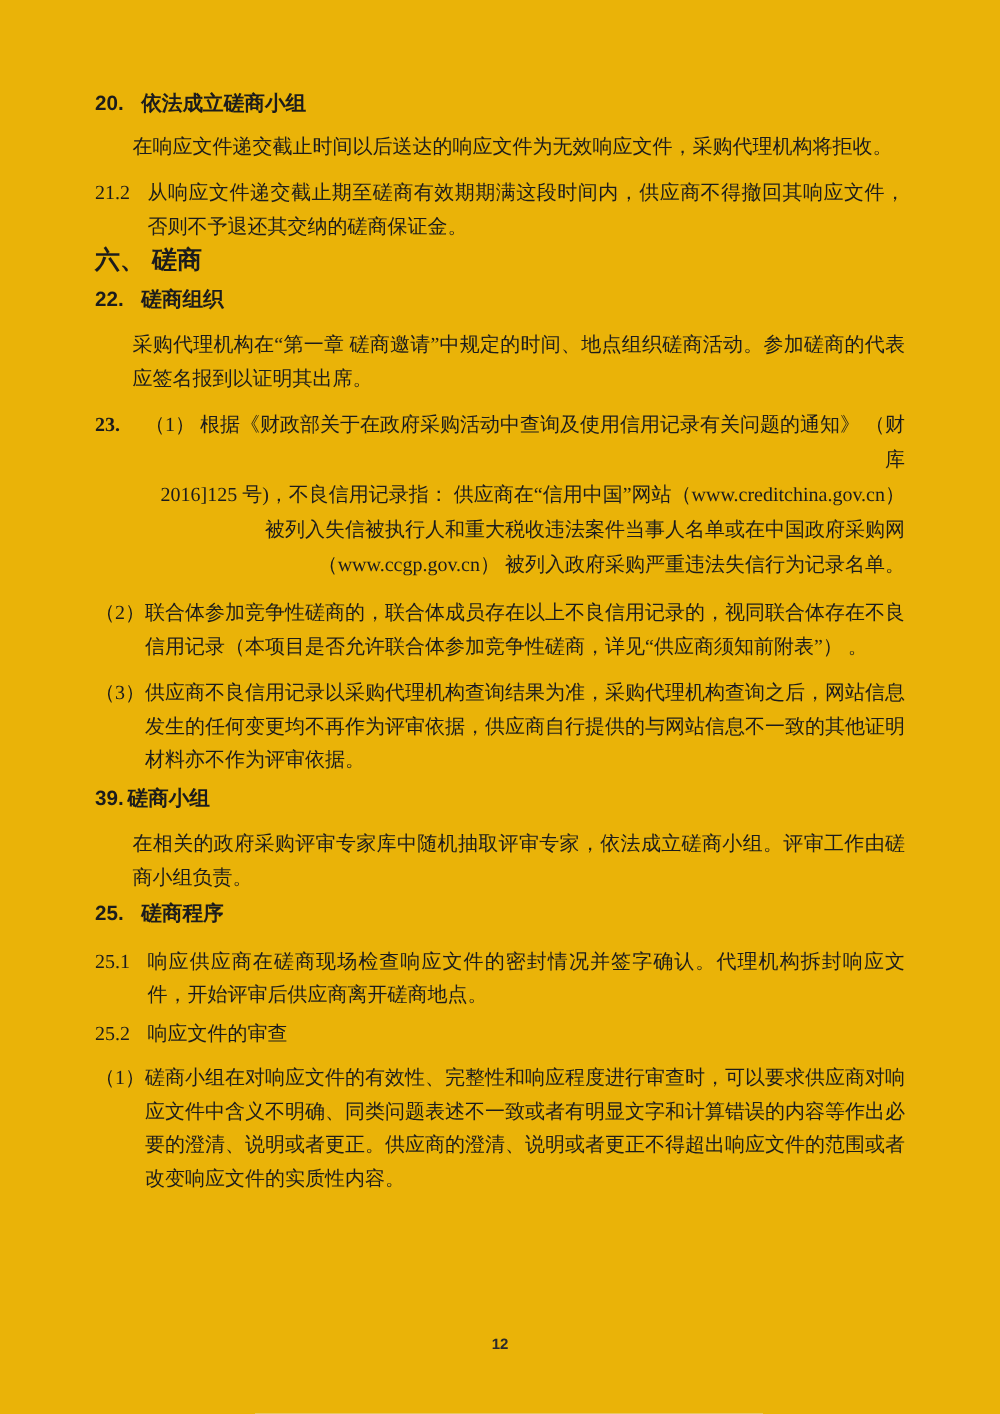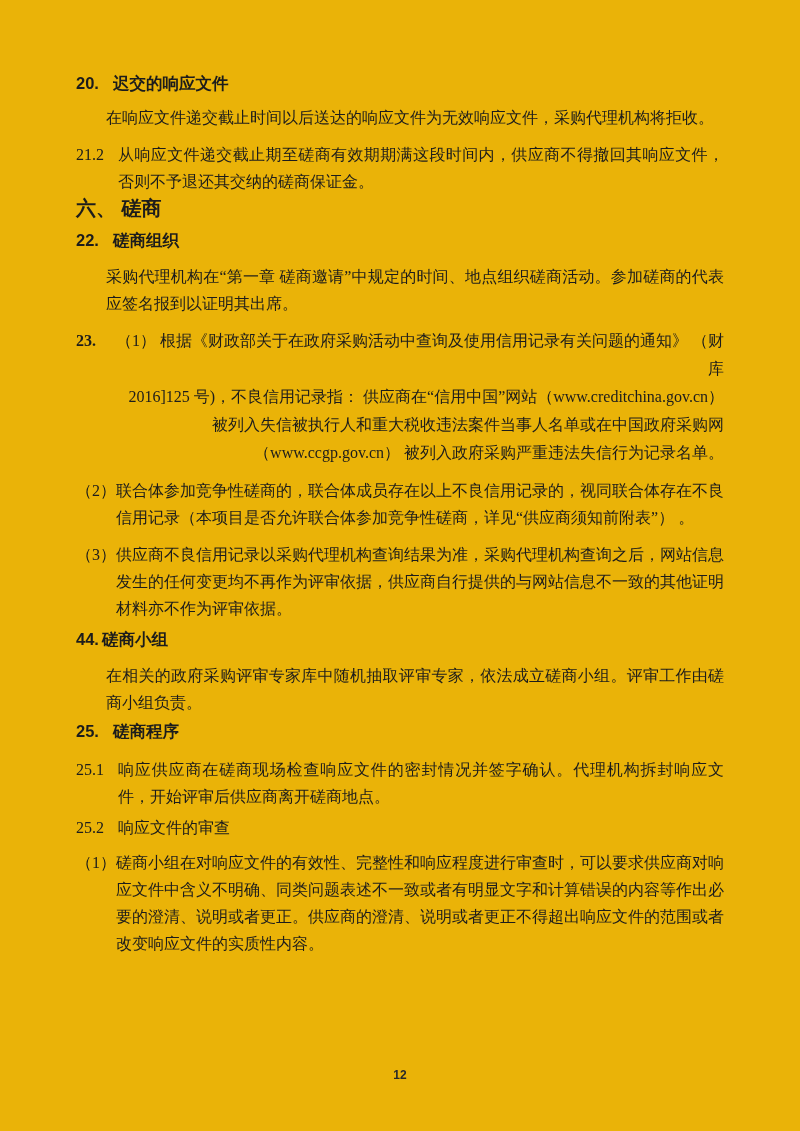--- a/index.html
+++ b/index.html
@@ -55,21 +55,21 @@
   }
 </style>
 </head>
 <body>
 
 <div class="page">
   <div class="content">
 
     <div class="h mb10">
       <span class="hnum">20.</span>
-      <span class="htitle">迟交的响应文件</span>
+      <span class="htitle">依法成立磋商小组</span>
     </div>
     <div class="bodyp mb10">在响应文件递交截止时间以后送达的响应文件为无效响应文件，采购代理机构将拒收。</div>
 
 
 
     <div class="item mb0">
       <span class="inum">21.2</span>
       <span class="itext">从响应文件递交截止期至磋商有效期期满这段时间内，供应商不得撤回其响应文件，否则不予退还其交纳的磋商保证金。</span>
     </div>
 
@@ -95,21 +95,21 @@
       <span class="inum">（2）</span>
       <span class="itext">联合体参加竞争性磋商的，联合体成员存在以上不良信用记录的，视同联合体存在不良信用记录（本项目是否允许联合体参加竞争性磋商，详见“供应商须知前附表”） 。</span>
     </div>
 
     <div class="item paren mb6">
       <span class="inum">（3）</span>
       <span class="itext">供应商不良信用记录以采购代理机构查询结果为准，采购代理机构查询之后，网站信息发生的任何变更均不再作为评审依据，供应商自行提供的与网站信息不一致的其他证明材料亦不作为评审依据。</span>
     </div>
 
     <div class="h tight mb12">
-      <span class="hnum">44.</span>
+      <span class="hnum">39.</span>
       <span class="htitle">磋商小组</span>
     </div>
     <div class="bodyp mb4">在相关的政府采购评审专家库中随机抽取评审专家，依法成立磋商小组。评审工作由磋商小组负责。</div>
 
     <div class="h mb14">
       <span class="hnum">25.</span>
       <span class="htitle">磋商程序</span>
     </div>
 
     <div class="item mb4">

